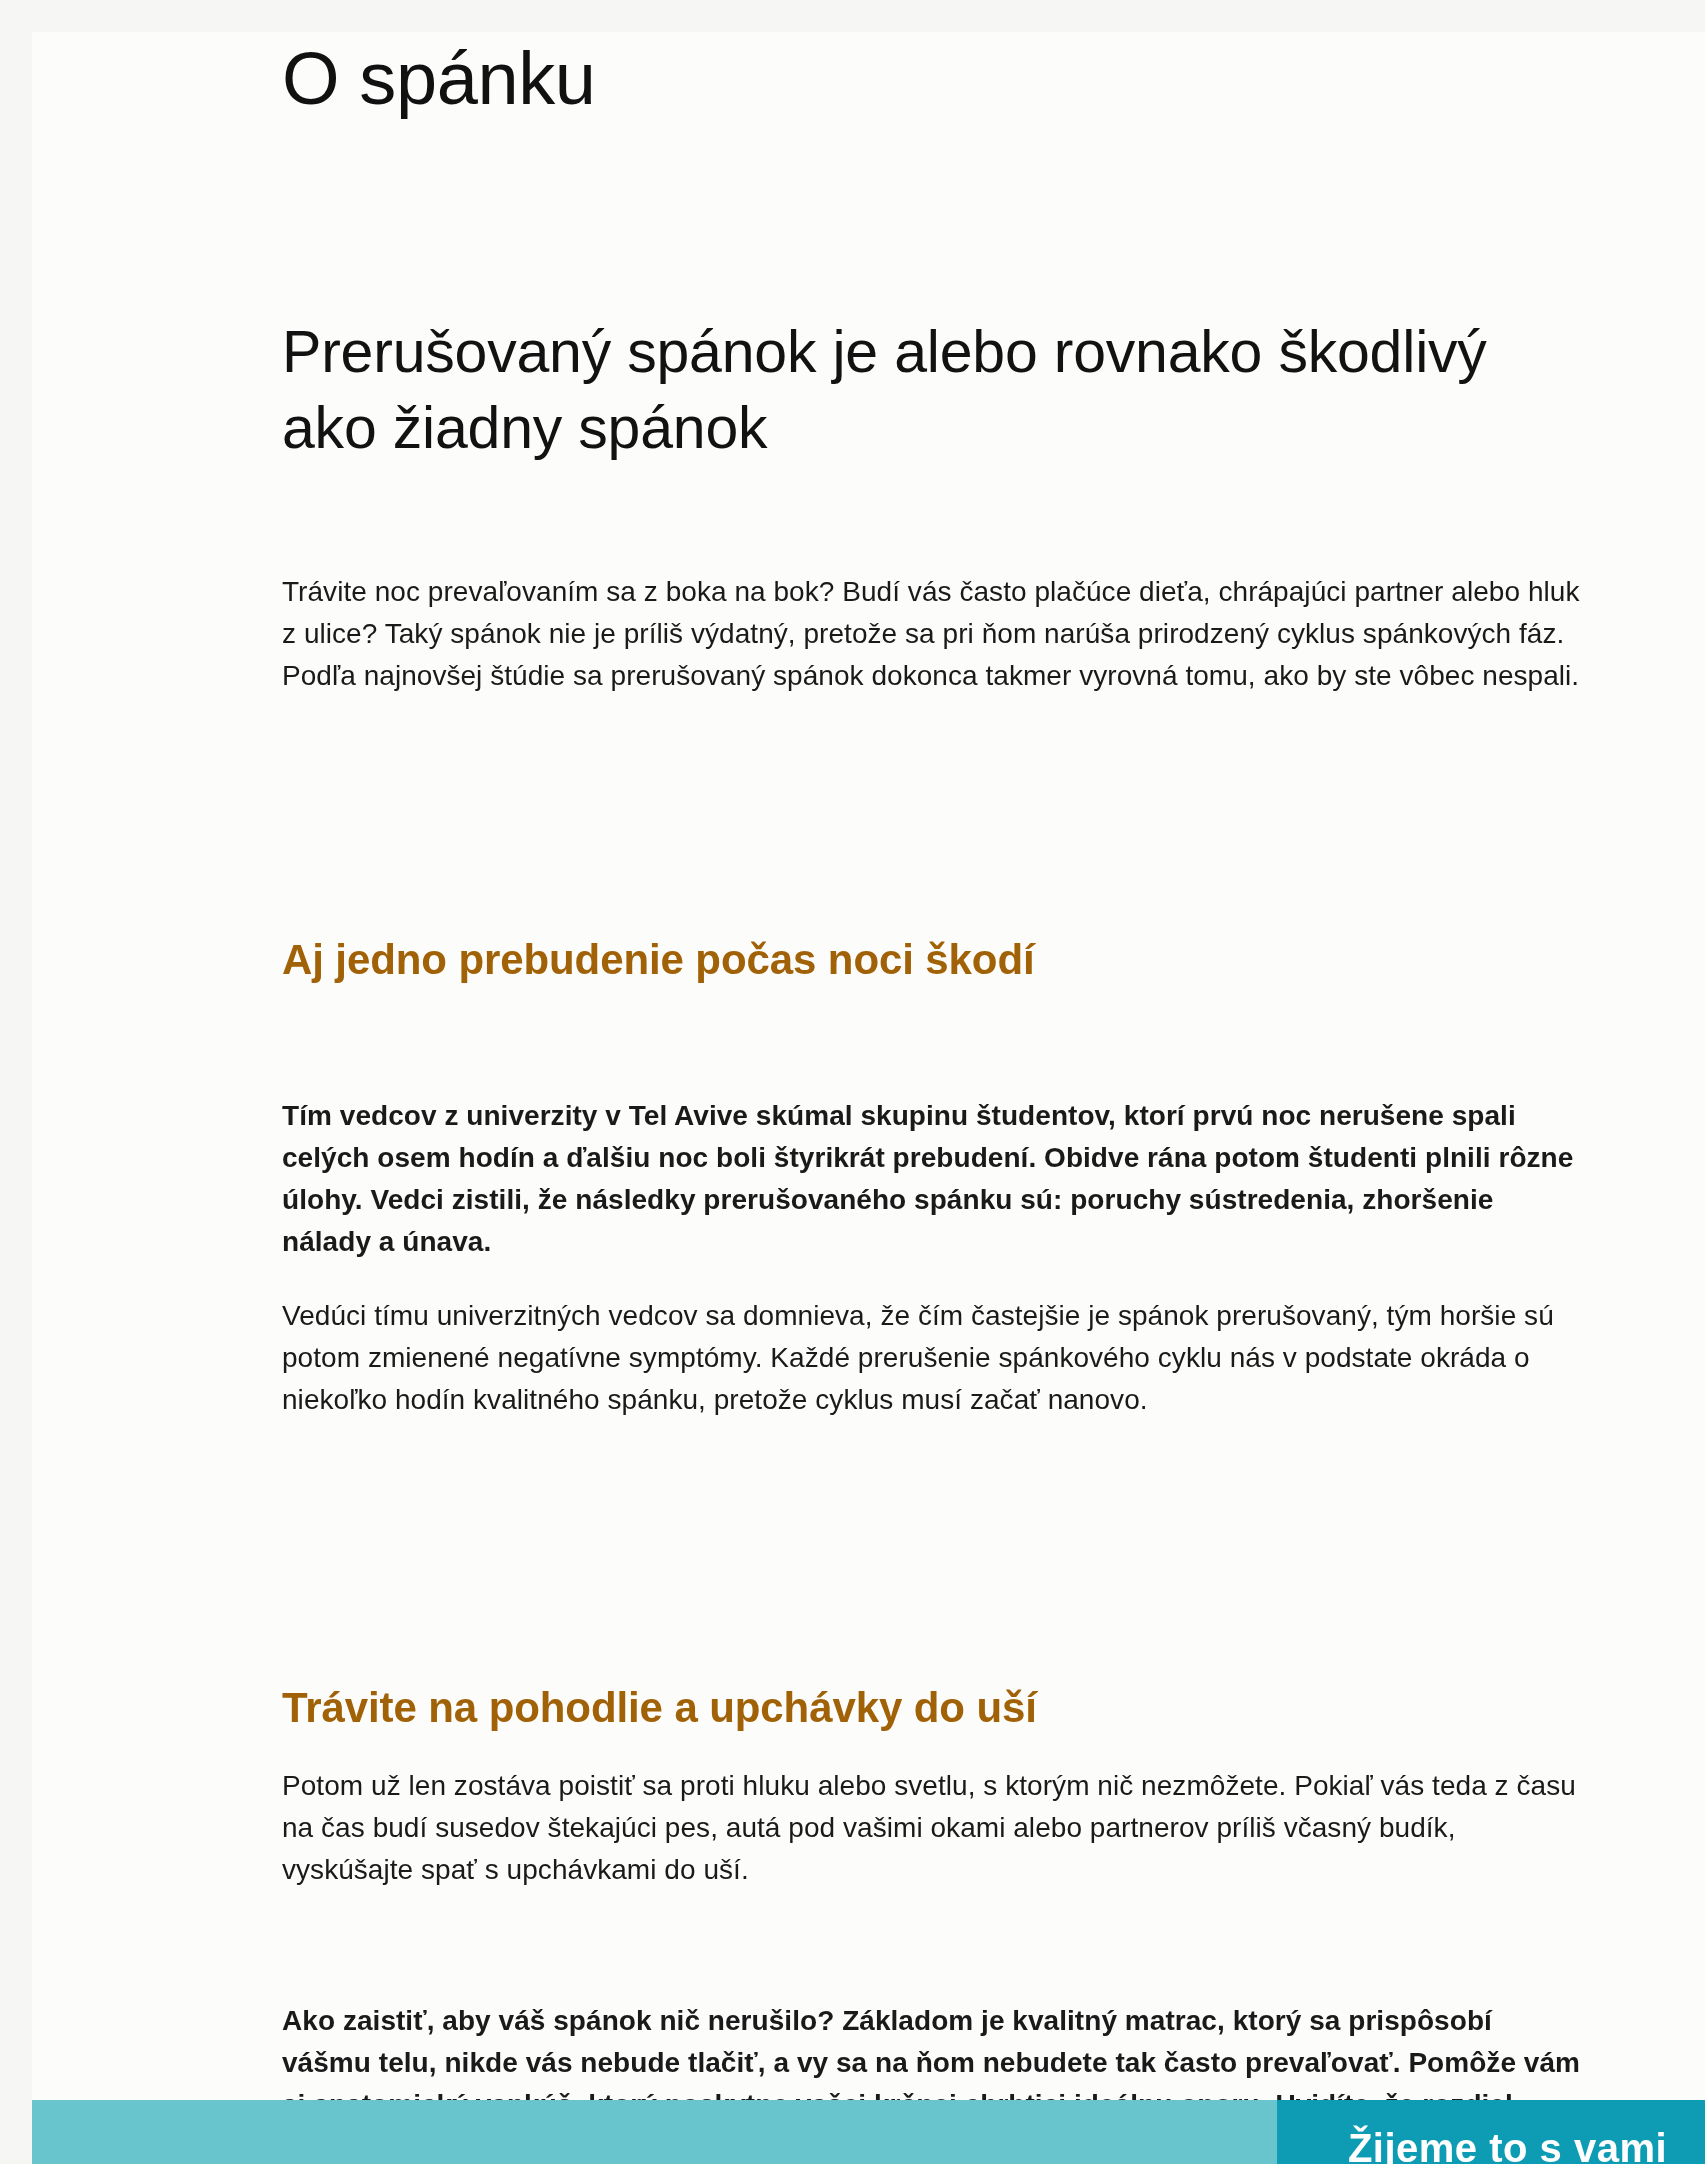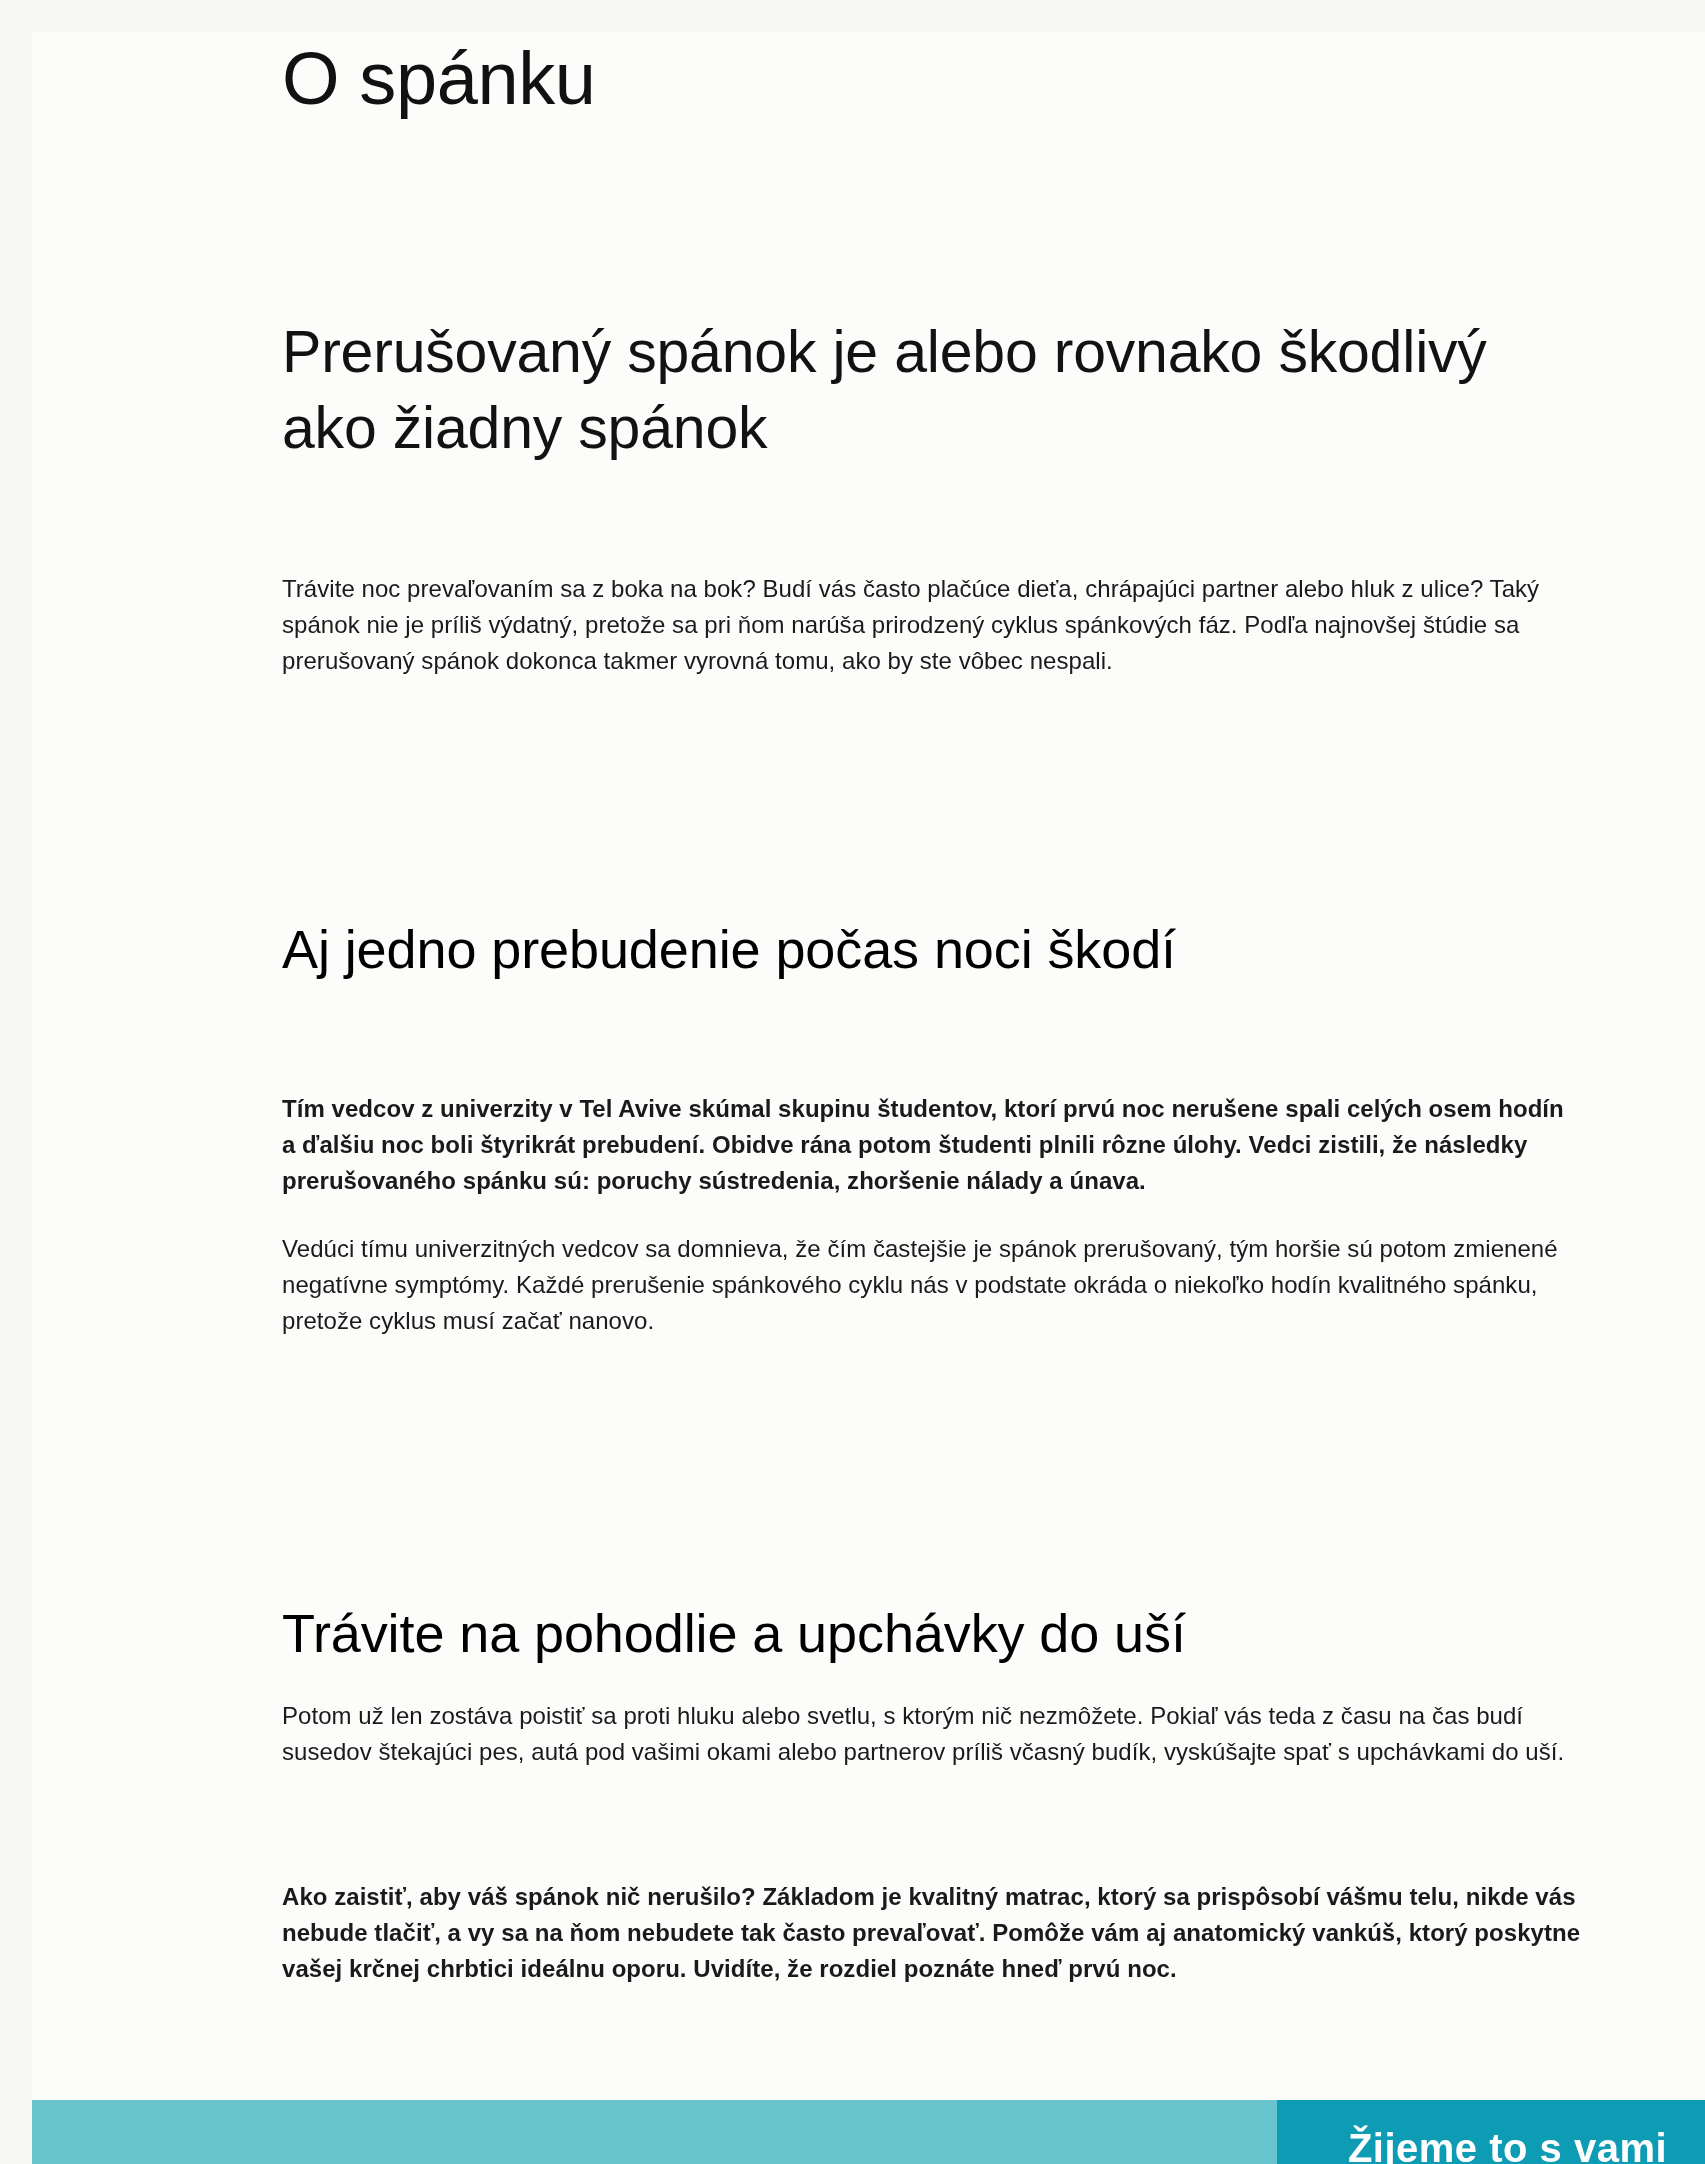--- a/index.html
+++ b/index.html
@@ -42,31 +42,31 @@
   .section-title {
     font-size:59px;
     font-weight:300;
     line-height:1.28;
     color:#121212;
     letter-spacing:-0.2px;
     margin-top:167px;
   }
 
   .sub-title {
-    font-size:54px;
-    font-weight:400;
+    font-size:42px;
+    font-weight:700;
     line-height:1.2;
-    color:#000000;
+    color:#a16207;
     letter-spacing:-0.1px;
   }
   .sub-title.first { margin-top:206px; }
   .sub-title.second { margin-top:230px; }
 
   .body-text {
-    font-size:24px;
+    font-size:28px;
     font-weight:400;
     line-height:1.50;
     color:#1a1a1a;
     letter-spacing:0.05px;
     max-width:1333px;
   }
   .gap-after-title { margin-top:73px; }
   .gap-after-sub { margin-top:77px;font-weight:bold; }
   .tight { margin-top:0; }
 

